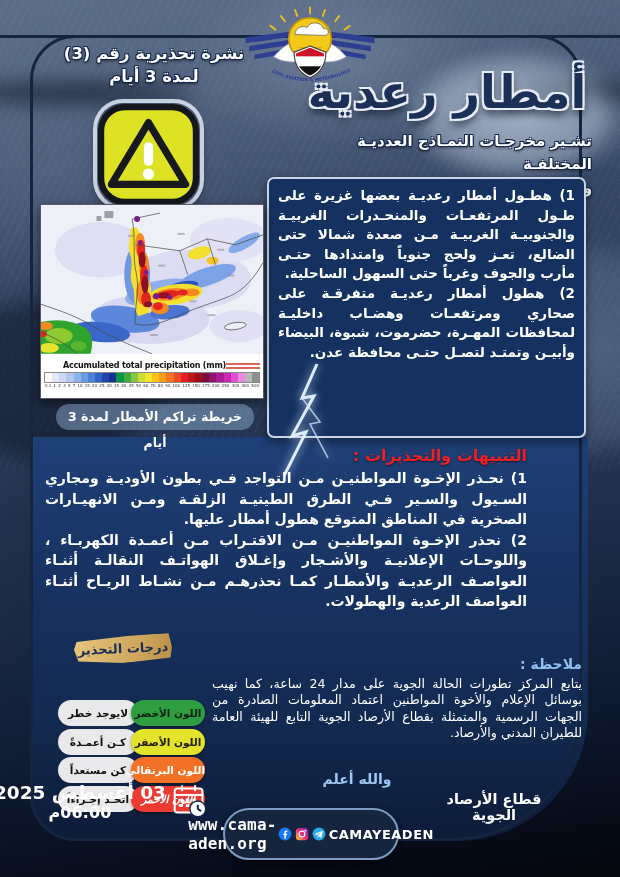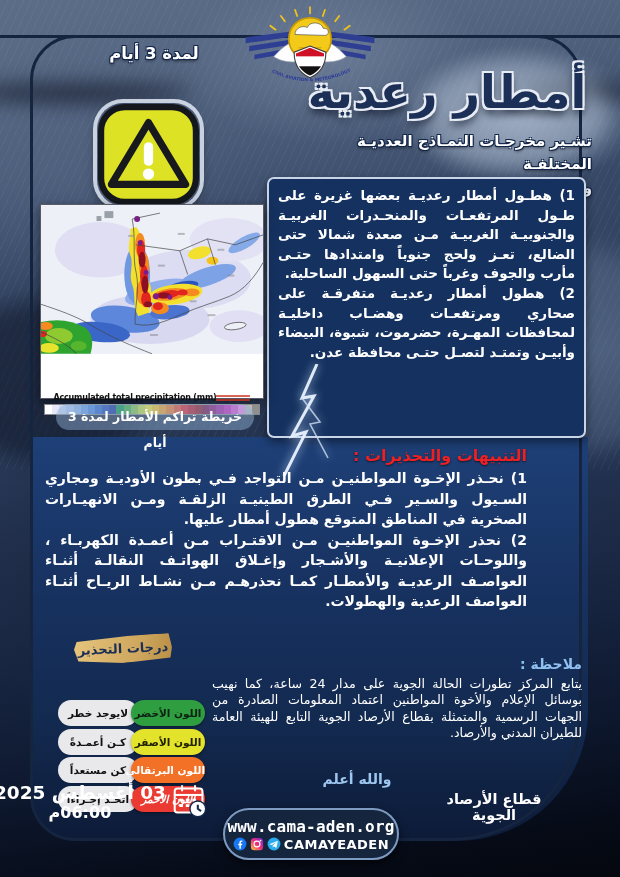--- a/index.html
+++ b/index.html
@@ -39,21 +39,21 @@
   
   .forecast{position:absolute;left:267px;top:177px;width:319px;height:261px;box-sizing:border-box;
     background:#14315f;border:2px solid #c9d4e6;border-radius:7px;padding:7px 9px;
     direction:rtl;text-align:justify;color:#fff;font-weight:bold;font-size:13.5px;line-height:19.6px;
     box-shadow:0 4px 10px rgba(0,0,0,.45);}
   .forecast p{margin:0;}
   
   .map-panel{position:absolute;left:40px;top:204px;width:224px;height:195px;background:#fff;
     border:1px solid #5a5a66;box-sizing:border-box;box-shadow:0 4px 10px rgba(0,0,0,.5);}
   .legend{padding:1px 3px 0 3px;}
-  .legend-top{display:flex;align-items:center;justify-content:center;height:13px;margin-top:32px;}
+  .legend-top{display:flex;align-items:center;justify-content:flex-end;height:13px;}
   .legend-title{font-size:8px;font-weight:bold;color:#111;letter-spacing:-0.2px;}
   .legend-note{display:flex;flex-direction:column;gap:2px;}
   .legend-note i{display:block;width:34px;height:2px;background:#cc3322;opacity:.75;filter:blur(.4px);}
   .colorbar{display:flex;height:9px;border:0.5px solid #888;}
   .colorbar span{flex:1;}
   .cticks{display:flex;justify-content:space-between;font-size:4px;color:#333;padding:0 1px;height:6px;}
   .map-caption{position:absolute;left:56px;top:404px;width:198px;height:26px;border-radius:13px;
     background:rgba(145,175,212,.48);color:#fff;font-weight:bold;font-size:12.5px;line-height:26px;
     text-align:center;direction:rtl;}
   .lightning{position:absolute;left:262px;top:364px;width:95px;height:112px;filter:drop-shadow(0 0 5px rgba(200,224,255,.9));}
@@ -86,21 +86,21 @@
     color:#fff;font-weight:bold;font-size:14.5px;}
   
   .date-block{position:absolute;left:38px;top:782px;width:170px;display:flex;flex-direction:row-reverse;
     align-items:flex-start;gap:5px;color:#fff;direction:ltr;}
   .date-col{text-align:center;flex:1;}
   .date-line{font-size:18.5px;font-weight:bold;direction:rtl;white-space:nowrap;}
   .time-line{font-size:16px;font-weight:bold;direction:rtl;}
   .cal-icon{width:37px;height:37px;flex:0 0 auto;}
   .site-pill{position:absolute;left:223px;top:808px;width:176px;height:52px;box-sizing:border-box;
     background:#16253e;border:2.5px solid #7d9bc2;border-radius:28px;z-index:5;
-    display:flex;flex-direction:column;align-items:center;justify-content:center;gap:1px;
+    display:flex;align-items:center;justify-content:center;gap:1px;
     box-shadow:0 4px 10px rgba(0,0,0,.6);}
   .site-url{color:#fff;font-weight:bold;font-size:16px;letter-spacing:0.2px;font-family:"DejaVu Sans Mono","DejaVu Sans",monospace,sans-serif;}
   .handle-row{display:flex;align-items:center;gap:3px;}
   .handle{color:#fff;font-weight:bold;font-size:13px;letter-spacing:0.5px;}
   .sicon{width:14px;height:14px;display:block;}
 </style>
 </head>
 <body>
 
 <div class="page">
@@ -150,20 +150,21 @@
       <defs>
           <path id="arcText" d="M38 74 Q85 98 132 74"></path>
         </defs>
       <text font-size="5" fill="#26349a" font-weight="bold" opacity="0.9">
         <textPath href="#arcText" startOffset="4">CIVIL AVIATION &amp; METEOROLOGY AUTHORITY</textPath>
       </text>
     </svg>
   </div>
 
   <div class="bulletin outline-navy">
+    <div>نشرة تحذيرية رقم (3)</div>
     <div>لمدة 3 أيام</div>
   </div>
 
   <div class="warn-icon">
     <svg viewBox="0 0 100 100" width="103" height="103">
       <rect x="4" y="4" width="92" height="92" rx="23" fill="#dde225" stroke="#14181c" stroke-width="6"></rect>
       <path d="M50 19 L86 79 L14 79 Z" fill="#dde225" stroke="#17191d" stroke-width="7" stroke-linejoin="round"></path>
       <rect x="45.5" y="38" width="9" height="23" rx="4.5" fill="#fff"></rect>
       <circle cx="50" cy="69" r="5.5" fill="#fff"></circle>
     </svg>

